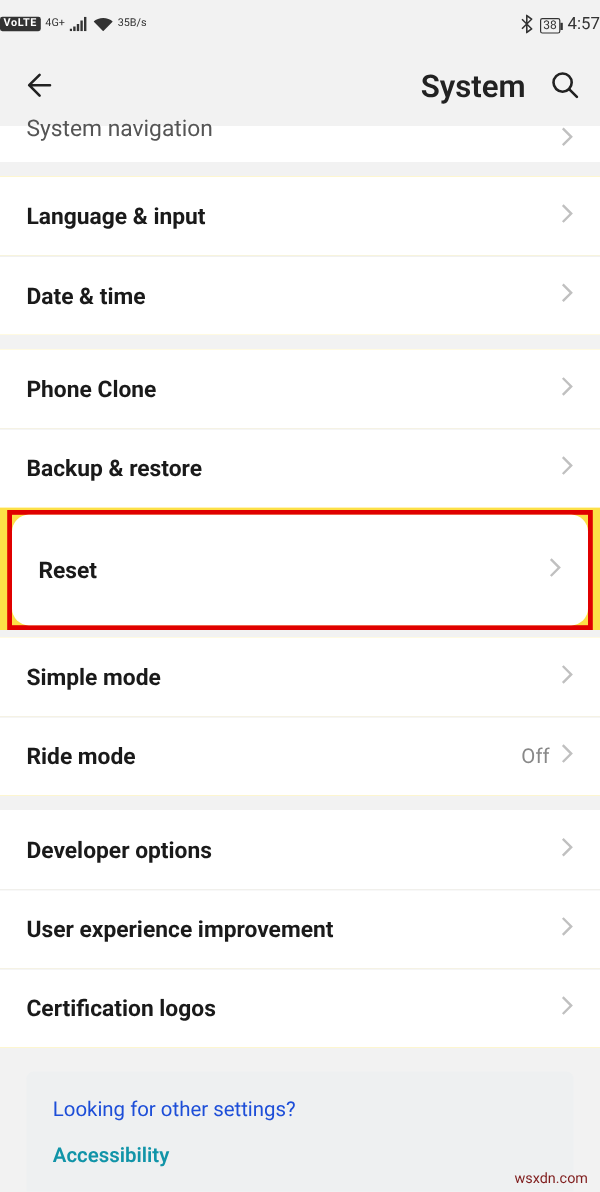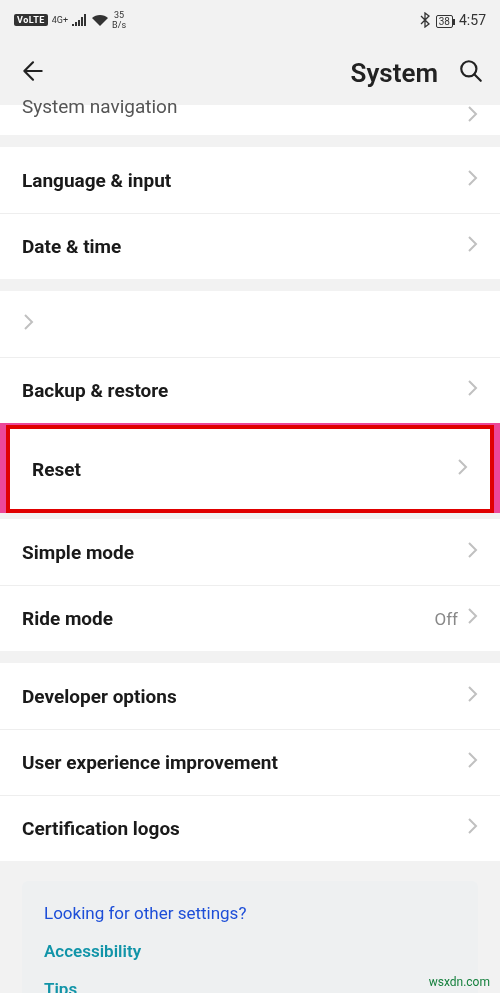--- a/index.html
+++ b/index.html
@@ -11,46 +11,46 @@
       color: #1a1a1a;
       overflow: hidden;
       position: relative;
     }
     
     .status-bar {
       height: 40px;
       display: flex;
       justify-content: space-between;
       align-items: center;
-      padding: 0 14px;
+      padding: 0 0;
       font-size: 14px;
       color: #333;
     }
     .status-left { display: flex; align-items: center; gap: 4px; }
     .status-right { display: flex; align-items: flex-end; gap: 6px; }
     .volte {
       background: #333; color: #fff; font-size: 9px; font-weight: 700;
       padding: 1px 3px; border-radius: 2px; letter-spacing: 0.5px;
     }
     .net-sup { font-size: 9px; line-height: 9px; }
     .status-left svg, .status-right svg { display: block; }
-    .bs { display: flex; flex-direction: column; font-size: 9px; line-height: 10px; align-items: center; color:#333; }
+    .bs { display: flex; flex-direction: row; font-size: 9px; line-height: 10px; align-items: center; color:#333; }
     
     .header {
       height: 65px;
       display: flex; align-items: center;
       padding: 0 16px 0 20px;
       gap: 20px;
       text-align: right;
     }
     .title { font-size: 26px; font-weight: 600; flex: 1; color:#222; }
     
     .content { }
     .group {
-      background: #ec4899;
+      background: #fde047;
       margin-top: 12px;
     }
     .group:first-child { margin-top: 0; }
     .group.cut { margin-top: 0; }
     .row {
       display: flex; align-items: center;
       padding: 0 22px;
       height: 66px;
       font-size: 19px;
       color: #1a1a1a;
@@ -61,34 +61,34 @@
     .row:first-child { border-top: none; }
     .row .label { flex: 1; font-weight: 700; }
     .row .value { color: #888; font-size: 17px; margin-right: 8px; }
     .chev { color: #c0c0c0; }
     .row.cut { height: 30px; padding-top: 0; padding-bottom: 10px; color:#888; font-size:19px; align-items:flex-start; }
     .row.cut .label { color:#555; font-weight:400; position:relative; top:-10px; }
     .highlight {
       border: 4px solid #e00000;
       margin: 2px 6px;
     }
-    .highlight .row { border-top: none; height: 80px; }
+    .highlight .row { border-top: none; height: 92px; border-radius: 14px; }
     
     .info-card {
       background: #eef0f1;
       margin: 20px 22px 0 22px;
       border-radius: 6px;
       padding: 22px 22px 10px 22px;
     }
     .info-heading { color: #1d4ed8; font-size: 17px; margin-bottom: 18px; }
     .info-link { color: #1194a8; font-size: 17px; font-weight: 600; margin-bottom: 18px; }
     
     .watermark {
       position: absolute; bottom: 4px; right: 10px;
-      font-size: 12px; color: #15803d;
+      font-size: 12px; color: #7f1d1d;
     }
   </style>
 </head>
 <body>
 
 <div class="status-bar">
   <div class="status-left">
     <span class="volte">VoLTE</span>
     <span class="net-sup">4G+</span>
     <svg width="16" height="12" viewBox="0 0 16 12">
@@ -152,20 +152,21 @@
     <div class="row">
       <span class="label">Date &amp; time</span>
       <span class="chev"><svg width="12" height="18" viewBox="0 0 12 18">
             <path fill="none" stroke="currentColor" stroke-width="2" d="M3 2l7 7-7 7"></path>
           </svg></span>
     </div>
   </div>
 
   <div class="group">
     <div class="row">
+      <span class="label">Phone Clone</span>
       <span class="chev"><svg width="12" height="18" viewBox="0 0 12 18">
             <path fill="none" stroke="currentColor" stroke-width="2" d="M3 2l7 7-7 7"></path>
           </svg></span>
     </div>
     <div class="row">
       <span class="label">Backup &amp; restore</span>
       <span class="chev"><svg width="12" height="18" viewBox="0 0 12 18">
             <path fill="none" stroke="currentColor" stroke-width="2" d="M3 2l7 7-7 7"></path>
           </svg></span>
     </div>

